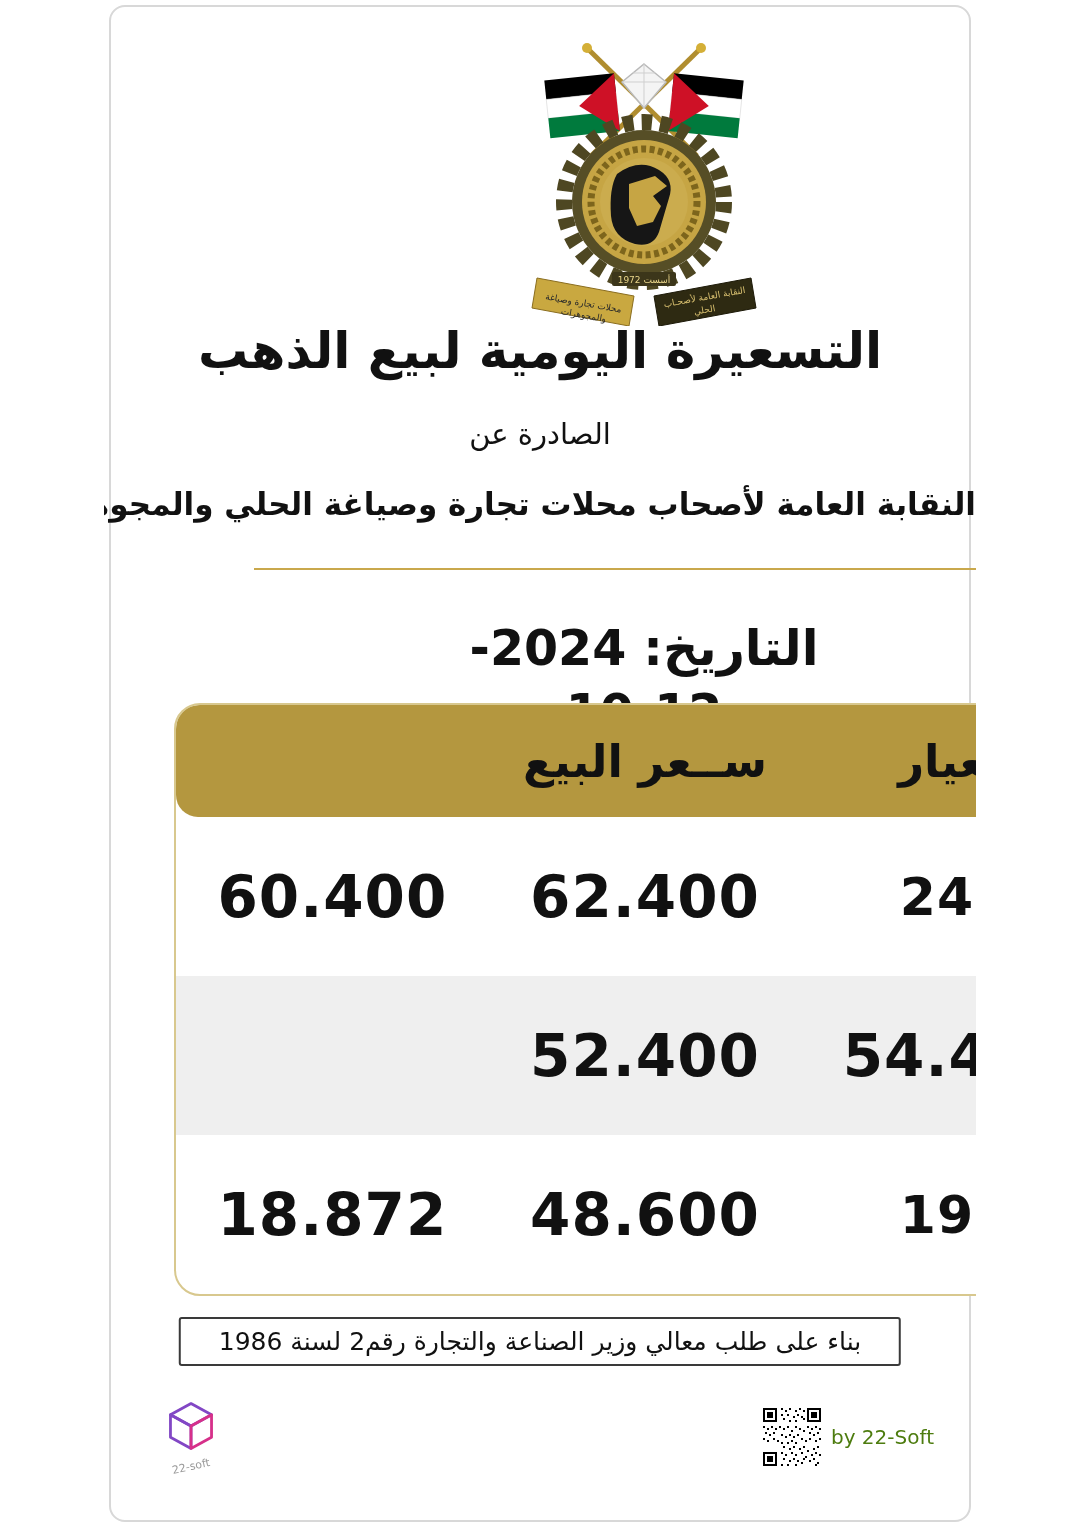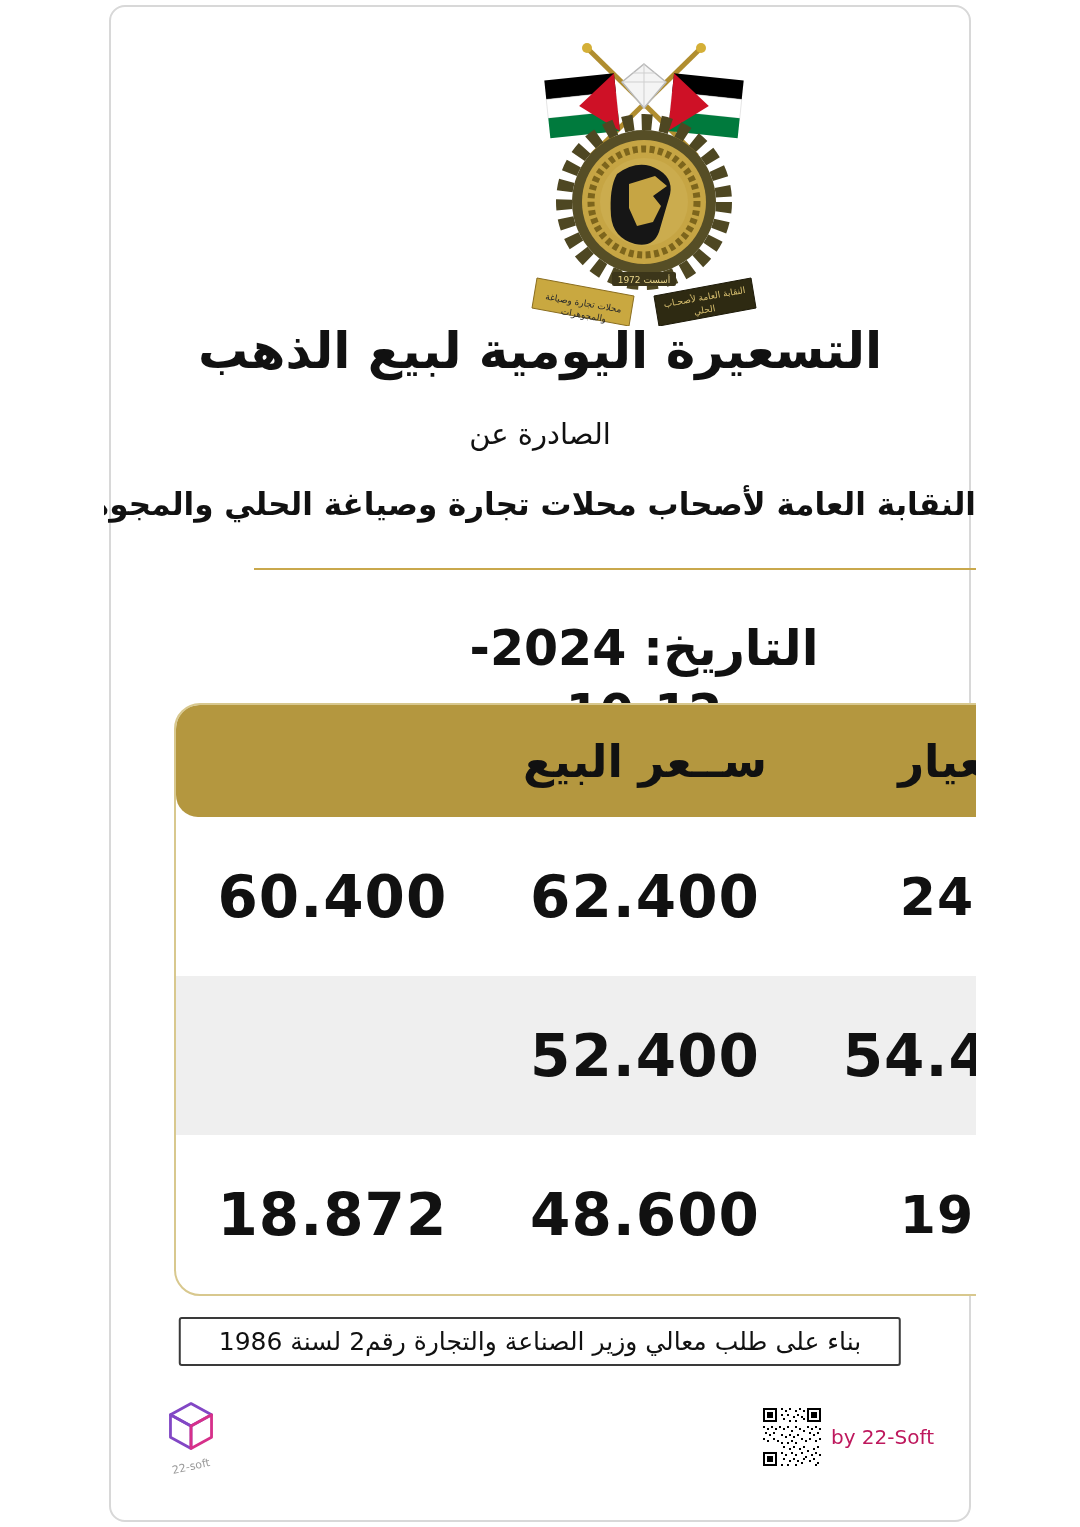--- a/index.html
+++ b/index.html
@@ -41,21 +41,21 @@
   .note { position:absolute; top:1317px; left:50%; transform:translateX(-50%);
           border:2px solid var(--note-border,#3a3a3a); border-radius:3px;
           padding:8px 38px; font-size:25px; direction:rtl; white-space:nowrap; }
 
   .brand-left { position:absolute; left:48px; top:1398px; width:78px; text-align:center; }
   .brand-left .brand-text { display:block; margin-top:2px; font-size:11px; color:#9a9a9a;
                             transform:rotate(-12deg); }
 
   .brand-right { position:absolute; right:42px; top:1408px; display:flex;
                  align-items:center; gap:10px; }
-  .credit { font-size:20px; color:#be185d; }
+  .credit { font-size:20px; color:#4d7c0f; }
 </style>
 </head>
 <body>
 
 <div class="page">
   <div class="frame"></div>
 
   <div class="emblem">
     <svg viewBox="0 0 230 292" width="230" height="292">
 

